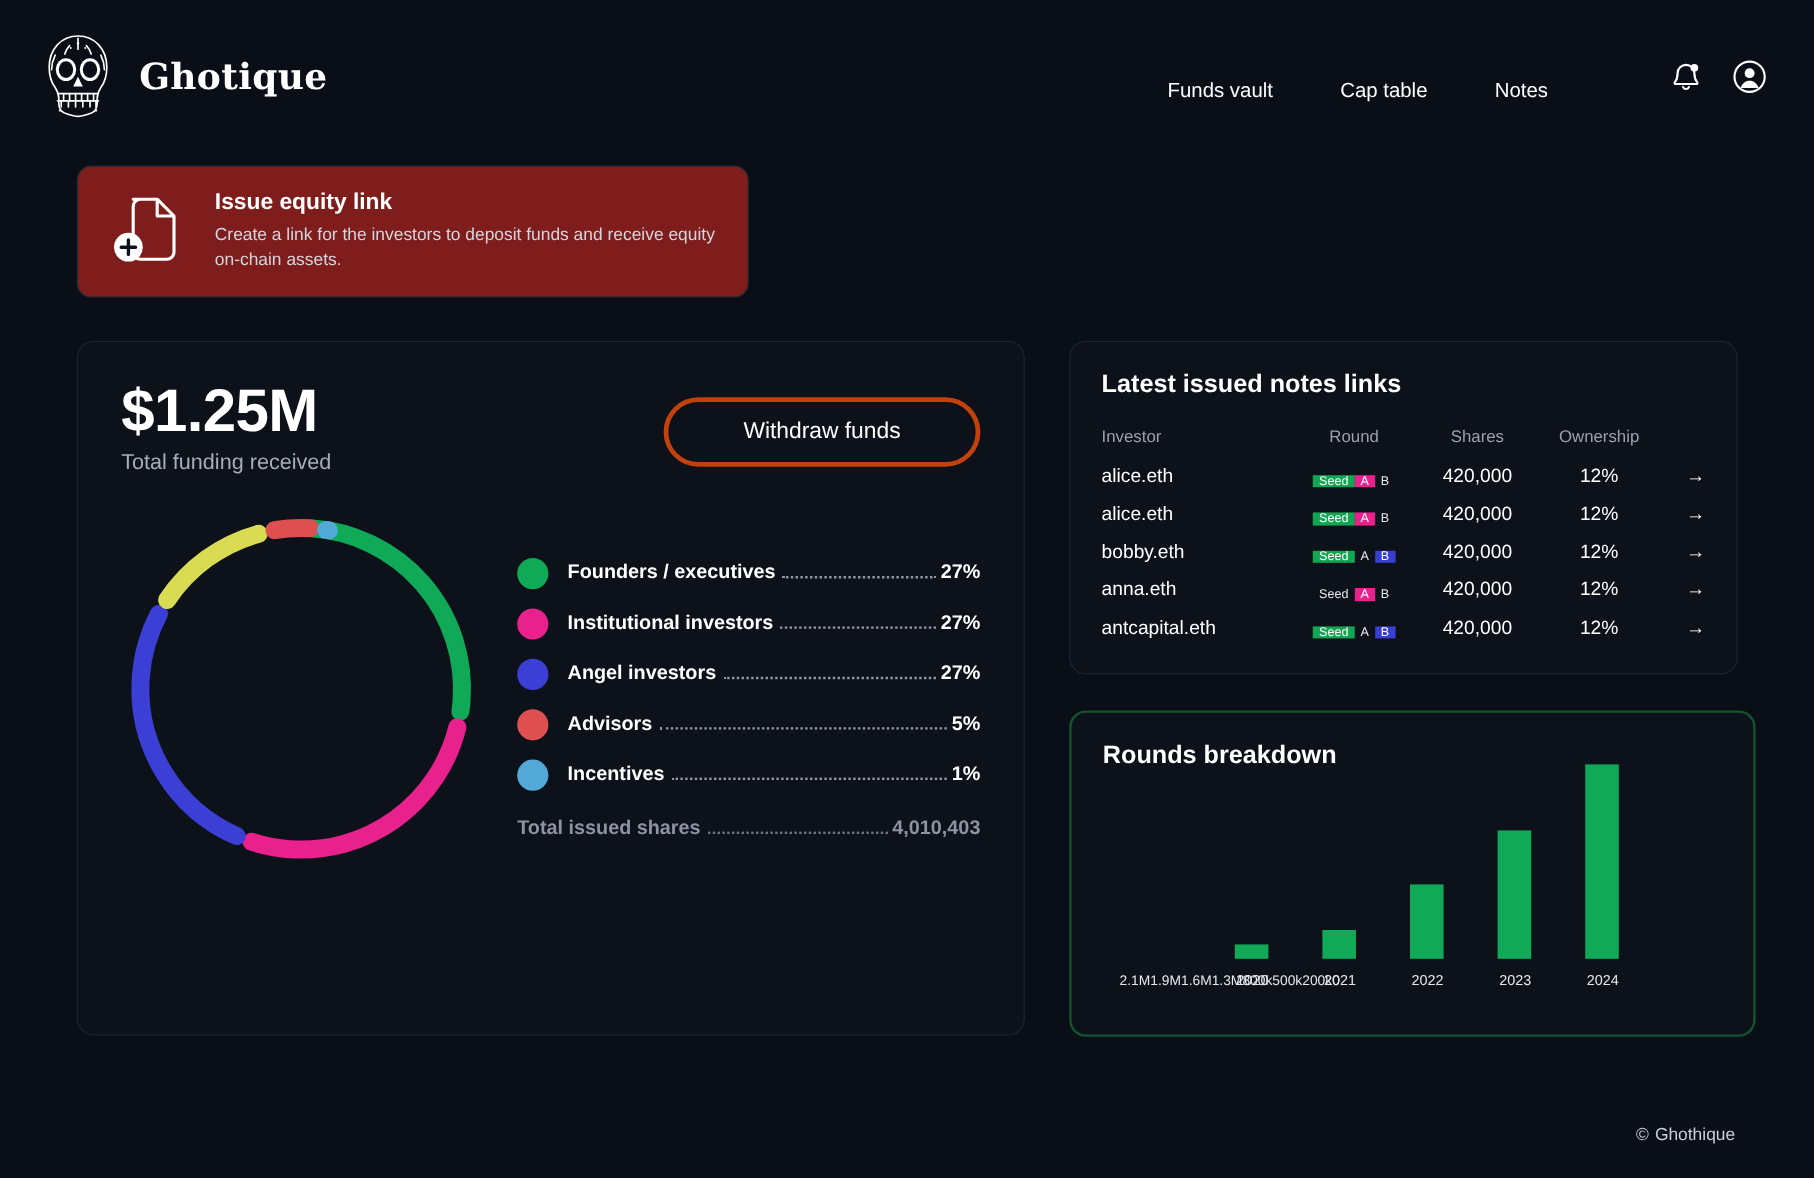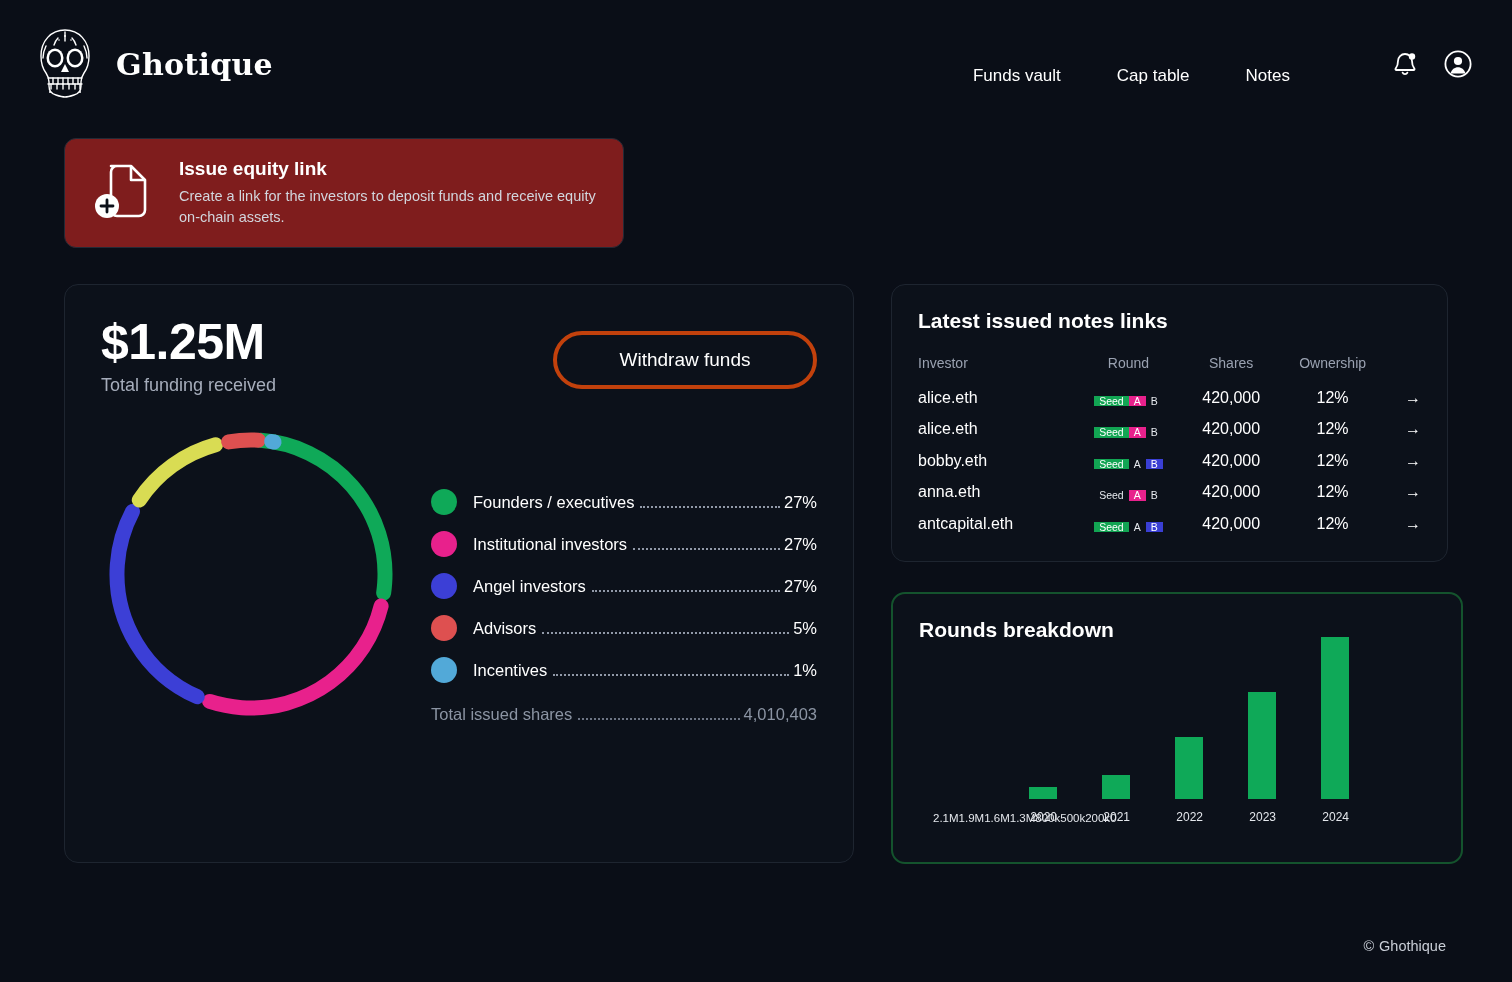--- a/index.html
+++ b/index.html
@@ -121,22 +121,23 @@
     background: transparent;
     color: #FFFFFF;
     font-size: 19px;
     font-family: "Liberation Sans", sans-serif;
     cursor: pointer;
   }
 
   
   .chart-row {
     display: flex;
-    align-items: flex-end;
+    align-items: center;
     margin-top: 28px;
+    font-weight: bold;
   }
   .donut-wrap { width: 300px; height: 300px; position: relative; }
   .legend { margin-left: 30px; margin-top: 8px; flex: 1; }
   .legend-item {
     display: flex;
     align-items: center;
     height: 42px;
   }
   .legend-dot {
     width: 26px; height: 26px;

